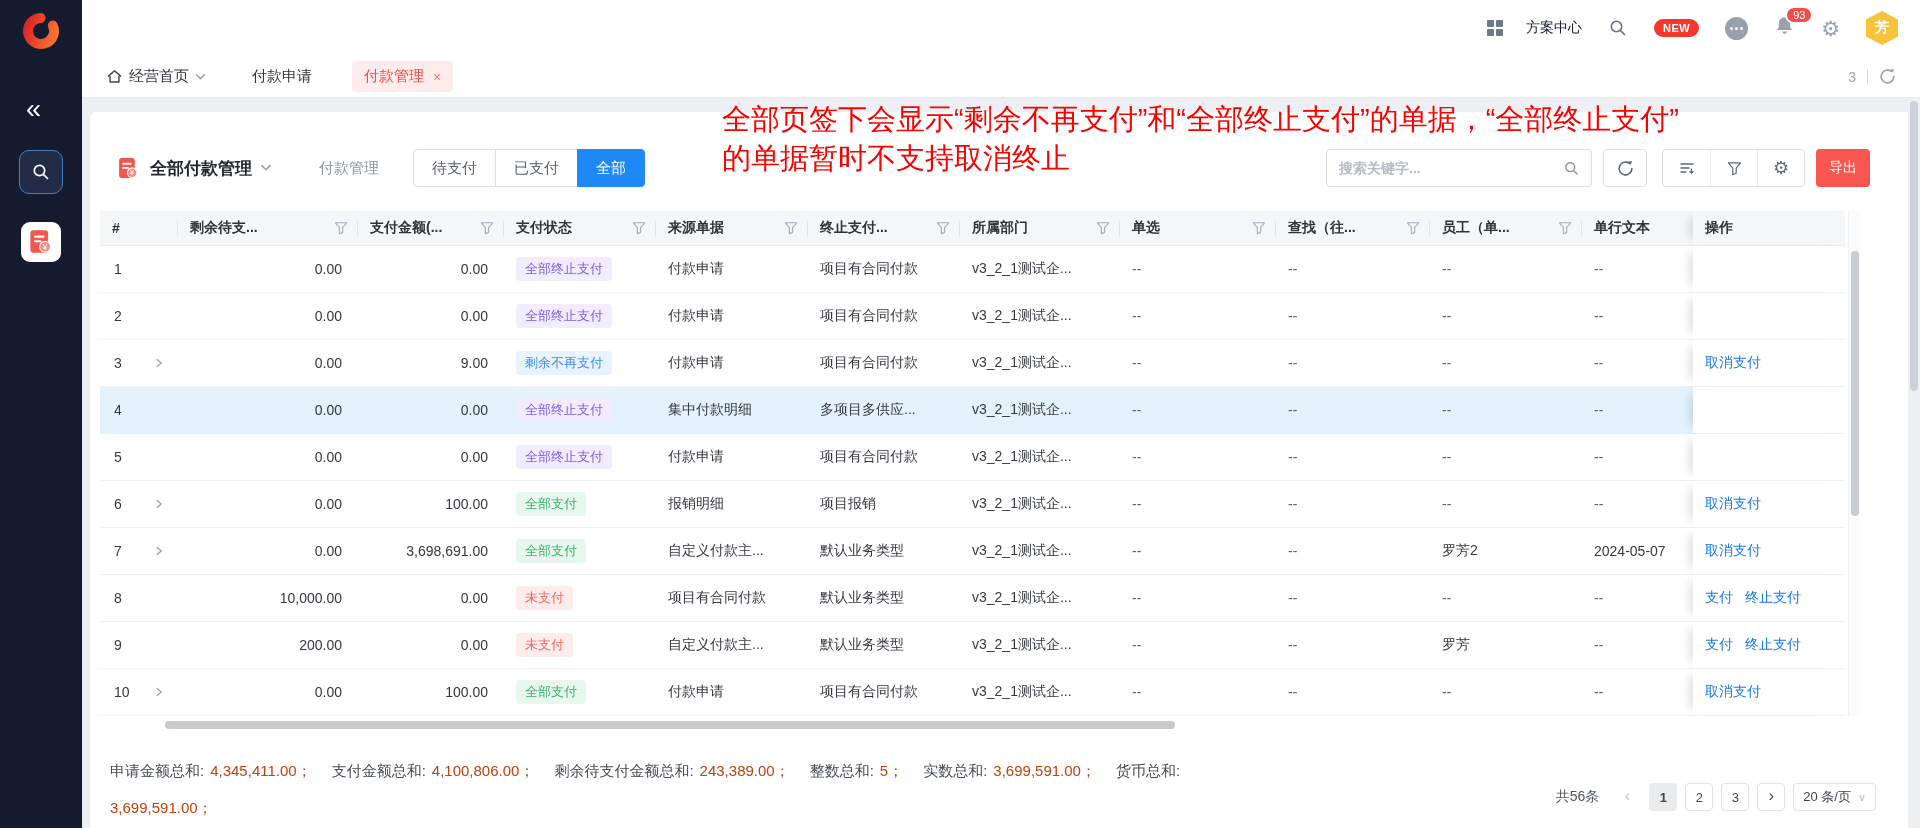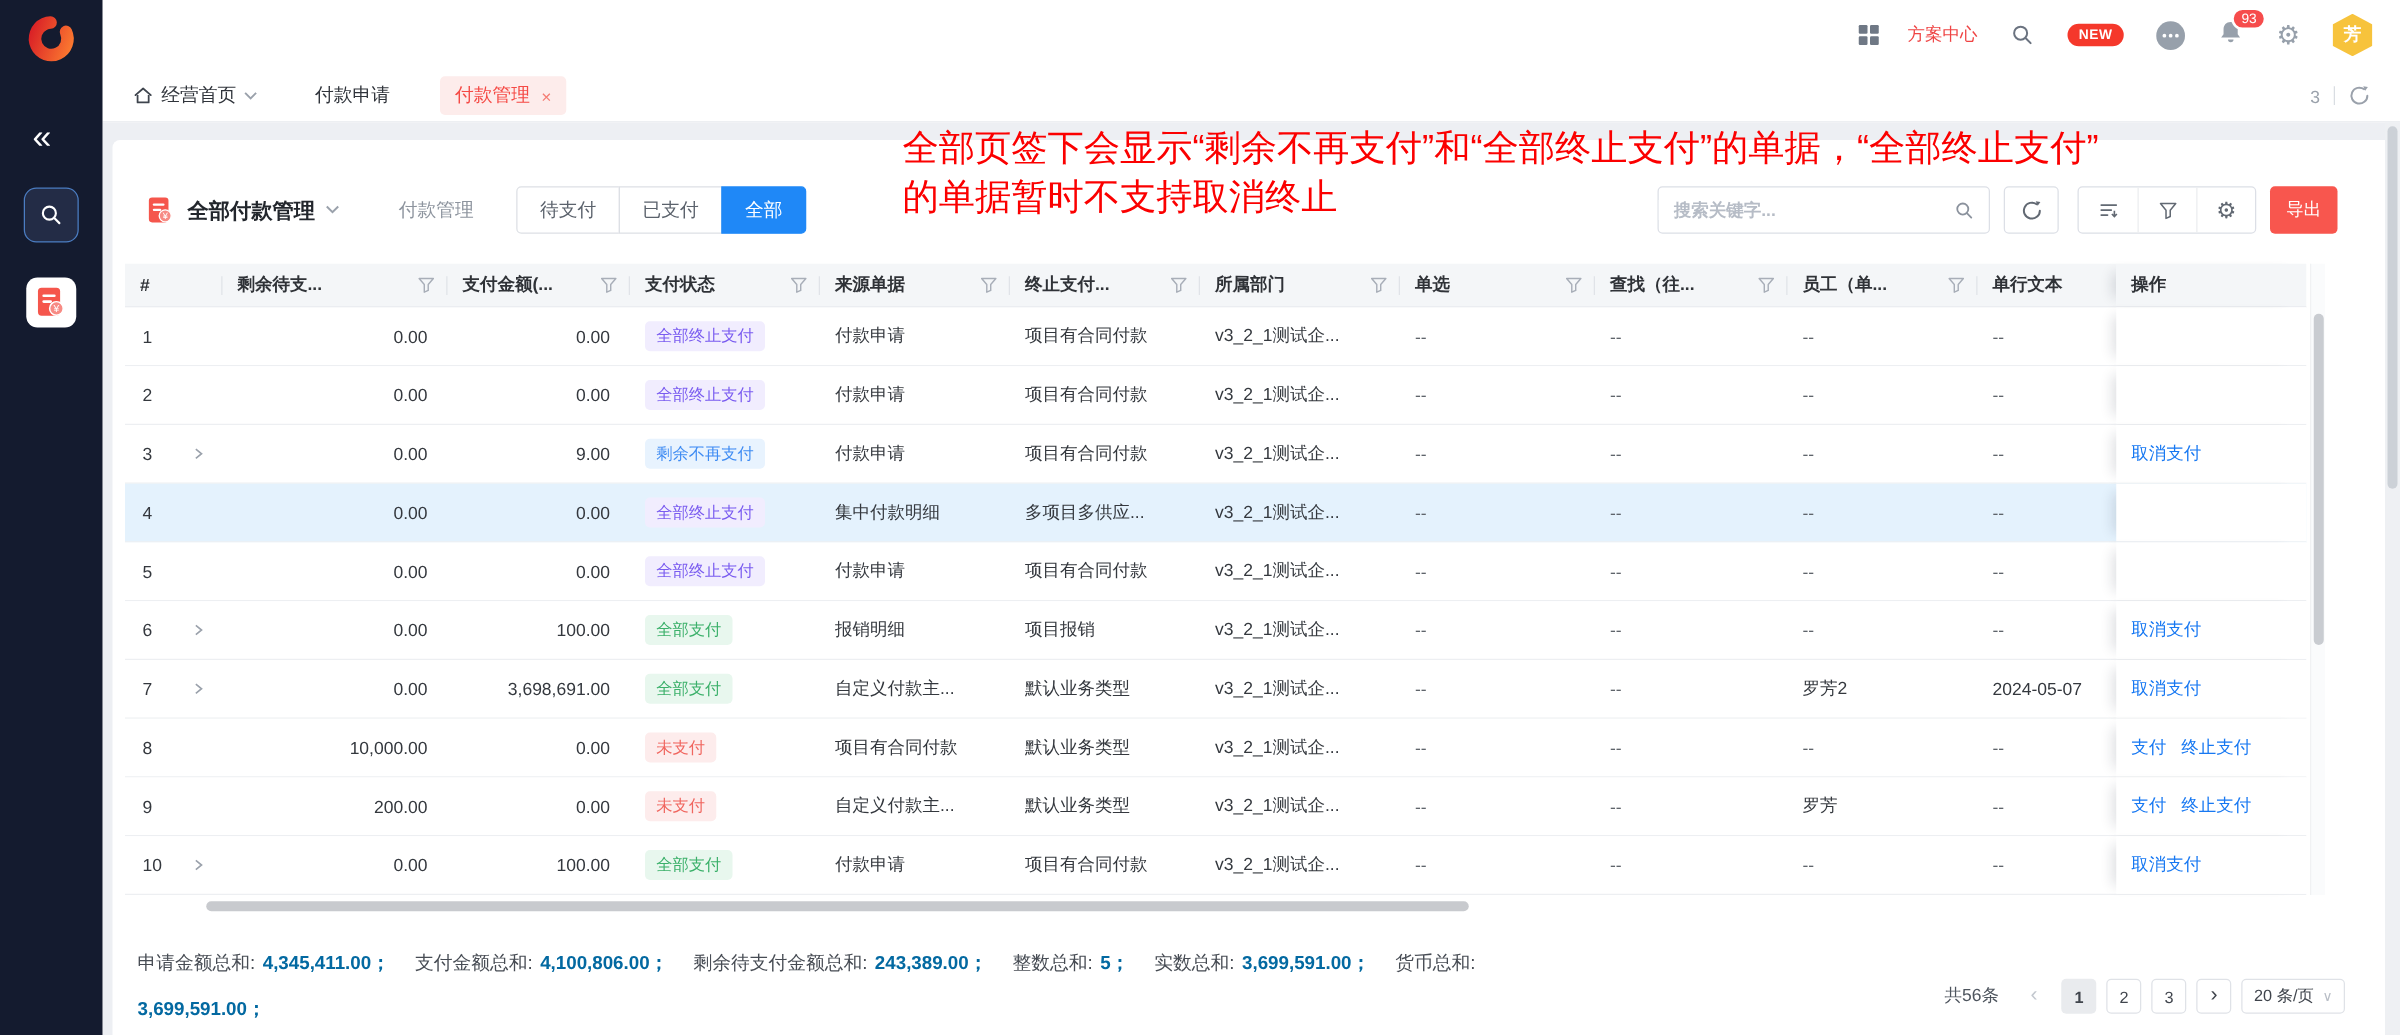--- a/index.html
+++ b/index.html
@@ -8,21 +8,21 @@
 
   
   .sidebar { position:absolute; left:0; top:0; width:82px; height:828px; background:#141b2f; z-index:20; }
   .logo { position:absolute; left:21px; top:11px; }
   .collapse { position:absolute; left:26px; top:94px; color:#fff; font-size:27px; letter-spacing:-3px; cursor:pointer; }
   .side-search { position:absolute; left:19px; top:150px; width:44px; height:44px; border:1px solid #4b7dc2; border-radius:10px; background:#232c46; display:flex; align-items:center; justify-content:center; }
   .side-app { position:absolute; left:21px; top:222px; width:40px; height:40px; background:#fff; border-radius:9px; display:flex; align-items:center; justify-content:center; }
 
   
   .topbar { position:absolute; left:82px; top:0; width:1838px; height:56px; background:#fff; display:flex; align-items:center; justify-content:flex-end; gap:26px; padding-right:22px; z-index:10; }
-  .solution { display:flex; align-items:center; gap:23px; color:#ef4444; font-size:14px; cursor:pointer;padding-left:16px; }
+  .solution { display:flex; align-items:center; gap:23px; color:#0f172a; font-size:14px; cursor:pointer;padding-left:16px; }
   .grid-icon { display:grid; grid-template-columns:7px 7px; grid-template-rows:7px 7px; gap:2px; }
   .grid-icon i { background:#6f7885; border-radius:1px; }
   .new-pill { background:#f5382b; color:#fff; font-size:11px; font-weight:bold; padding:3px 9px; border-radius:11px; letter-spacing:.5px; }
   .chat-icon { width:23px; height:23px; border-radius:50%; background:#97a0ab; display:flex; align-items:center; justify-content:center; gap:2px; }
   .chat-icon i { width:3px; height:3px; border-radius:50%; background:#fff; }
   .bell-wrap { position:relative; }
   .notif-badge { position:absolute; top:-10px; left:11px; background:#f64c4c; color:#fff; font-size:11px; padding:1px 6px; border-radius:9px; border:2px solid #fff; }
   .gear-glyph { font-size:21px; color:#97a0ab; line-height:1; cursor:pointer; }
   .avatar { width:32px; height:34px; background:#f7c33c; clip-path:polygon(50% 0,100% 25%,100% 75%,50% 100%,0 75%,0 25%); display:flex; align-items:center; justify-content:center; color:#fff; font-size:14px; font-weight:bold; cursor:pointer; }
 
@@ -83,21 +83,21 @@
   .rowchev { cursor:pointer; }
 
   .vscroll { position:absolute; left:1758px; top:99px; width:12px; height:505px; background:#fafbfc; border-left:1px solid #f0f1f3; }
   .vthumb { position:absolute; left:2px; top:40px; width:8px; height:265px; background:#c9ccd1; border-radius:4px; }
   .hscroll { position:absolute; left:10px; top:608px; width:1745px; height:10px; }
   .hthumb { position:absolute; left:65px; top:1px; width:1010px; height:8px; background:#c8cace; border-radius:4px; }
 
   
   .summary { position:absolute; left:20px; top:640px; width:1135px; font-size:15px; color:#474c54; line-height:37px; }
   .sum-label { margin-right:6px; }
-  .sum-value { margin-right:20px; font-weight:bold; color:#0369a1; }
+  .sum-value { margin-right:20px; font-weight:normal; color:#c2410c; }
   .pagination { position:absolute; top:652px; right:44px; display:flex; align-items:center; gap:8px; font-size:13px; color:#4e555e;margin-top:19px; }
   .pg-total { margin-right:6px; font-size:14px; }
   .pg-btn { min-width:28px; height:28px; border:1px solid #dfe2e7; border-radius:4px; background:#fff; display:flex; align-items:center; justify-content:center; color:#40454d; cursor:pointer; font-size:13px; }
   .pg-btn.nav { font-size:17px; padding-bottom:2px; }
   .pg-btn.disabled { border:none; color:#c3c8cf; background:transparent; }
   .pg-btn.active { background:#e9ebee; border:none; font-weight:bold; }
   .pg-size { height:28px; border:1px solid #dfe2e7; border-radius:4px; padding:0 9px; display:flex; gap:7px; align-items:center; color:#3f444c; cursor:pointer; }
 
   
   .annotation { position:absolute; left:722px; top:100px; z-index:60; font-size:29px; line-height:39px; color:#fb0000; pointer-events:none; }

